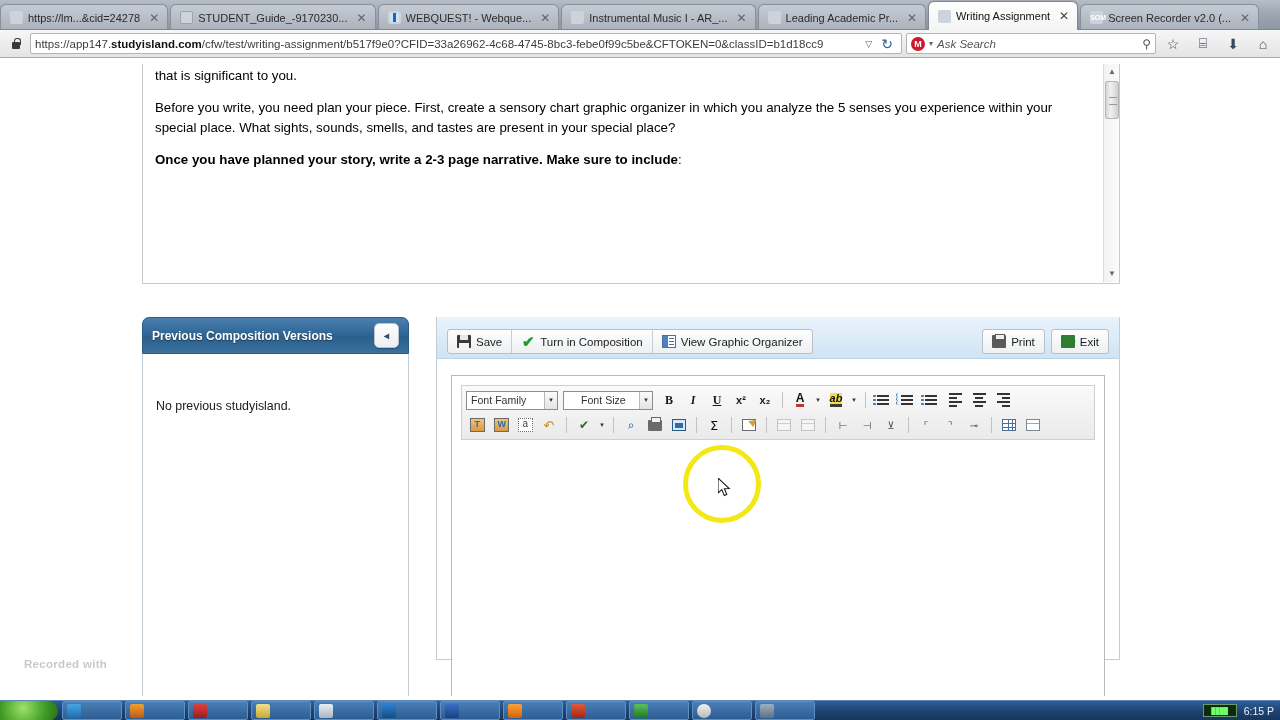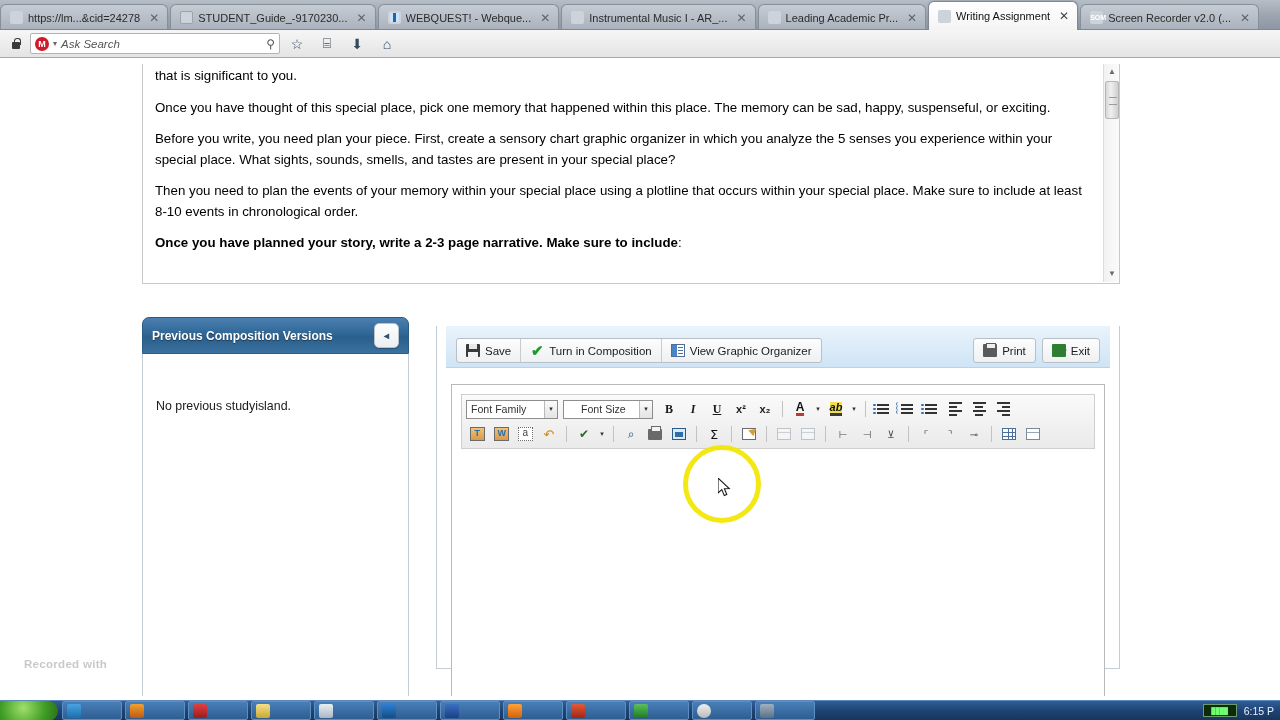--- a/index.html
+++ b/index.html
@@ -159,21 +159,21 @@
   }
 
   #prev-panel { left:142px; top:253px; width:267px; }
   #prev-panel .panel-body { height:343px; }
   .no-prev { font-size:12.4px; color:#1a1a1a; padding:45px 0 0 13px; }
 
   #cur-panel { left:436px; top:253px; width:684px; }
   #cur-panel .panel-body { height:343px; padding:0; position:relative; }
 
   .cmd-strip {
-    height:42px; margin:9px; padding:8px 10px 0 10px;
+    height:42px; margin:0; padding:8px 10px 0 10px;
     background:linear-gradient(#e9f3fb,#cfe4f6);
     border-bottom:1px solid #bcd3e6;
     display:flex; align-items:center;
   }
   .btn-group {
     display:flex; align-items:stretch; height:25px;
     background:linear-gradient(#fdfdfd,#eef0f2);
     border:1px solid #b8bfc6; border-radius:3px; overflow:hidden;
   }
   .btn-group .gbtn {
@@ -362,41 +362,44 @@
     </div>
     <div class="tab">
       <span class="favicon fav-som">SOM</span>
       <span class="tab-title">Screen Recorder v2.0 (...</span>
       <span class="tab-close">✕</span>
     </div>
   </div>
 
   <div class="navbar">
     <span class="lock-icon"></span>
+    <div class="urlbar">
+      <span class="url-text"><span>https://app147.</span><span class="url-host">studyisland.com</span><span>/cfw/test/writing-assignment/b517f9e0?CFID=33a26962-4c68-4745-8bc3-febe0f99c5be&amp;CFTOKEN=0&amp;classID=b1d18cc9</span></span>
+      <span class="url-caret">▽</span>
+      <span class="reload-btn">↻</span>
+    </div>
     <div class="searchbar">
       <span class="search-engine-logo">M</span>
       <span class="search-caret">▾</span>
       <span class="search-ph">Ask Search</span>
       <span class="mag">⚲</span>
     </div>
     <span class="navicon">☆</span>
     <span class="navicon">⌸</span>
     <span class="navicon">⬇</span>
     <span class="navicon">⌂</span>
   </div>
 </div>
 
 <div id="page">
 
   <div class="prompt-box">
     <div class="prompt-inner">
       <p class="first">that is significant to you.</p>
-      <p>Once you have thought of this special place, pick one memory that happened within this place. The memory can be sad, happy, suspenseful, or exciting.</p>
       <p>Before you write, you need plan your piece. First, create a sensory chart graphic organizer in which you analyze the 5 senses you experience within your special place. What sights, sounds, smells, and tastes are present in your special place?</p>
-      <p>Then you need to plan the events of your memory within your special place using a plotline that occurs within your special place. Make sure to include at least 8-10 events in chronological order.</p>
       <p class="bold"><span>Once you have planned your story, write a 2-3 page narrative. Make sure to include</span><span class="reg">:</span></p>
     </div>
     <div class="vscroll">
       <div class="arrow-up">▲</div>
       <div class="thumb"></div>
       <div class="arrow-down">▼</div>
     </div>
   </div>
 
   <div class="panel" id="prev-panel">

